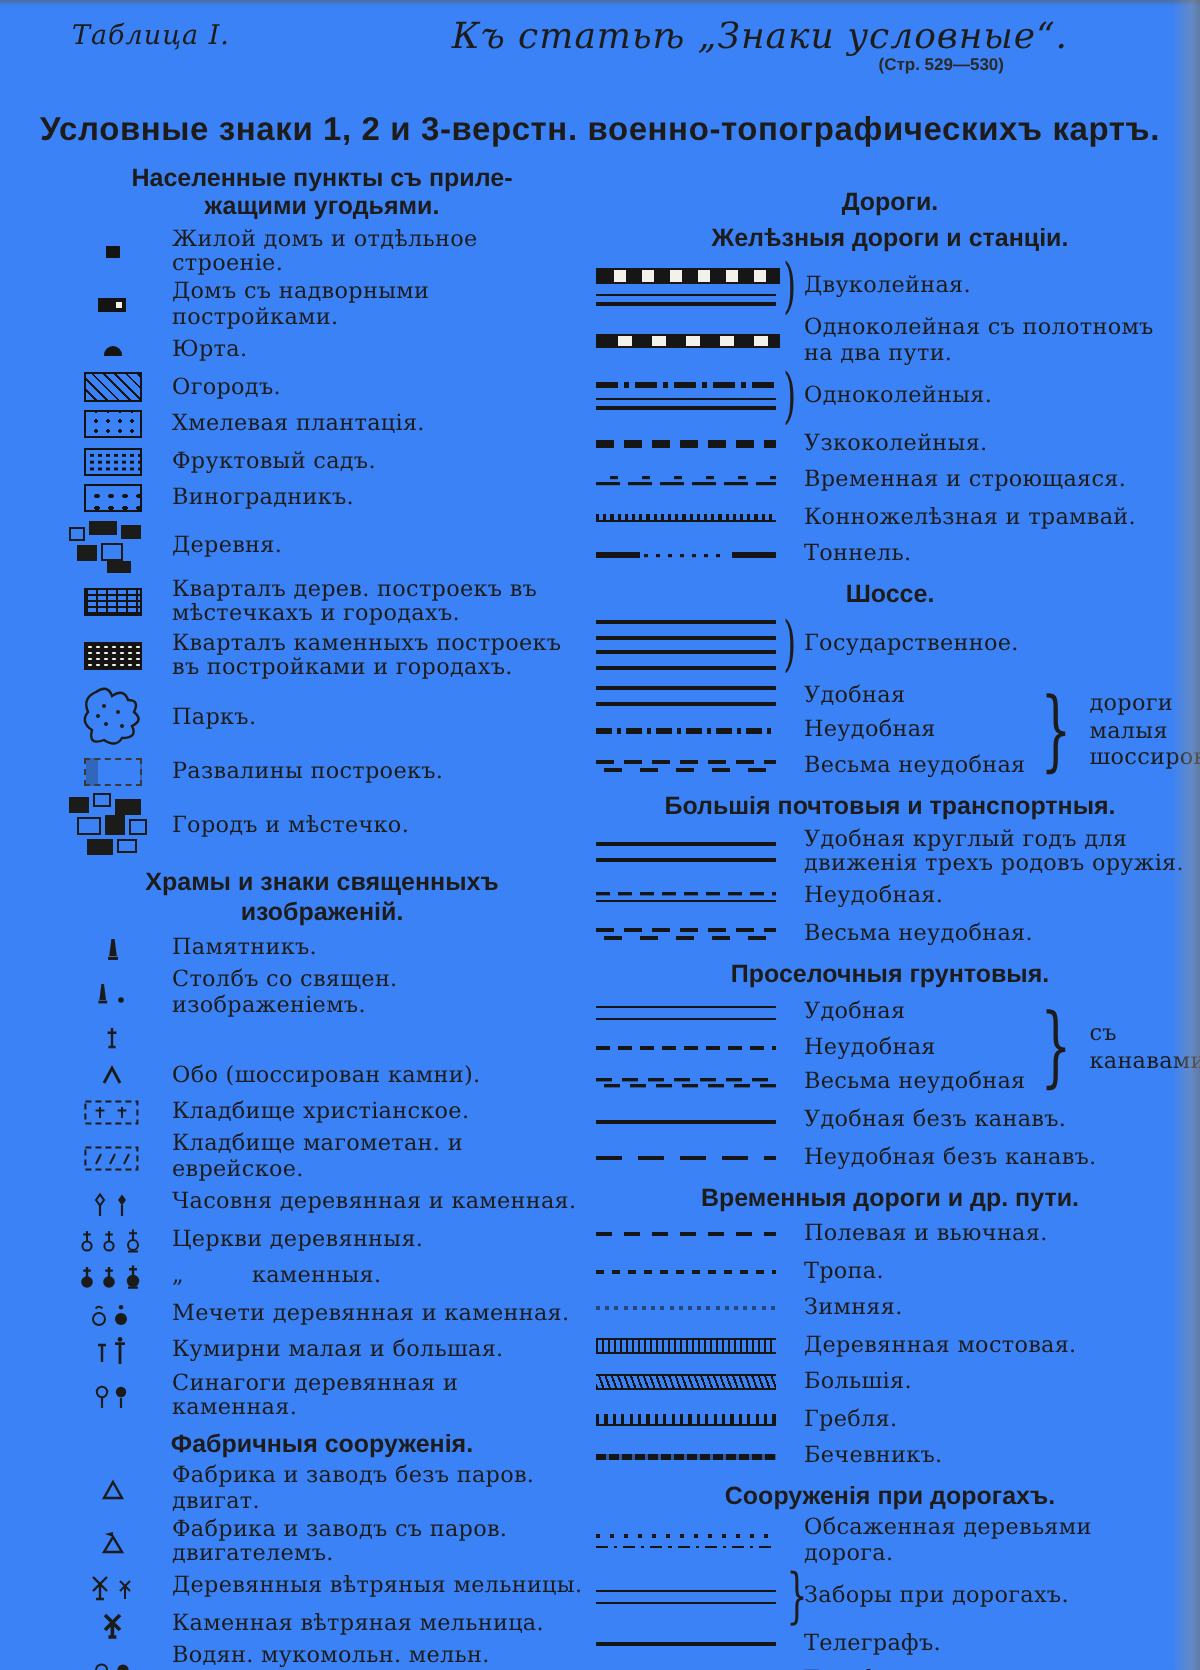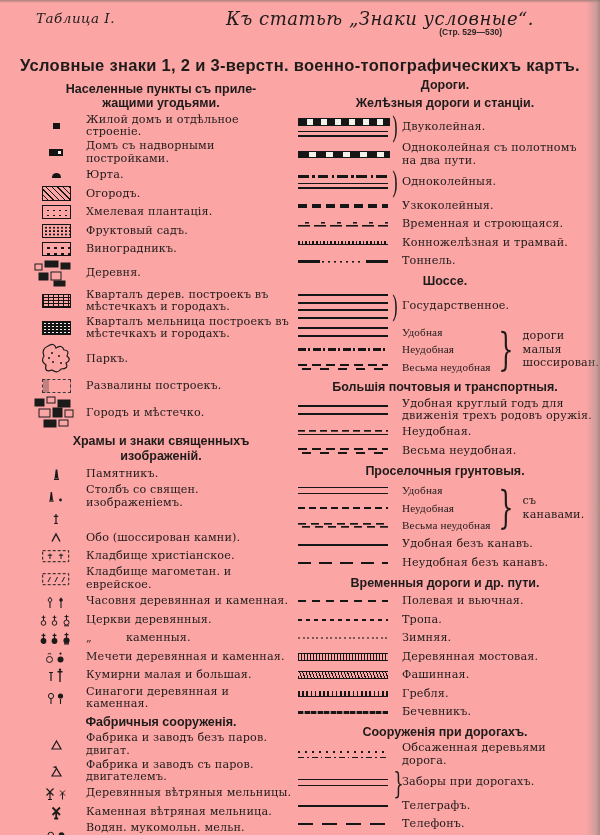--- a/index.html
+++ b/index.html
@@ -1,52 +1,52 @@
 <!DOCTYPE html>
 <html><head>
 <meta charset="utf-8">
 <style>
   html,body{margin:0;padding:0;background:#b7b4ac;}
-  #page{position:relative;width:600px;height:835px;margin:0 auto;background:#fca5a5;
+  #page{position:relative;width:600px;height:835px;margin:0 auto;background:#3b82f6;
         overflow:hidden;box-shadow:0 0 6px rgba(0,0,0,.5);color:#1d1c1a;
         font-family:"DejaVu Serif",serif;}
   #page::after{content:"";position:absolute;top:0;right:0;width:14px;height:100%;
         background:linear-gradient(90deg,rgba(150,148,140,0) 0,rgba(150,148,140,.45) 70%,rgba(120,118,110,.6) 100%);pointer-events:none;}
   #page::before{content:"";position:absolute;top:0;left:0;width:100%;height:3px;
         background:linear-gradient(rgba(90,88,80,.5),rgba(90,88,80,0));pointer-events:none;}
 
   .hdr-table{position:absolute;left:36px;top:10px;font-style:italic;font-size:13.5px;letter-spacing:.5px;}
   .hdr-article{position:absolute;right:66px;top:8px;font-style:italic;font-size:18px;letter-spacing:.5px;}
   .hdr-pages{position:absolute;right:98px;top:27px;font-family:"Liberation Sans",sans-serif;font-weight:bold;font-size:8.5px;color:#2a2926;}
   .main-title{position:absolute;left:0;top:56px;width:100%;text-align:center;
         font-family:"Liberation Sans",sans-serif;font-weight:bold;font-size:16.5px;letter-spacing:.3px;}
 
   #cols{position:absolute;top:78px;left:30px;right:8px;display:flex;}
   #col-left{width:262px;flex-shrink:0;}
   #col-right{flex:1;padding-left:6px;}
 
   .col-title,.sec-title{font-family:"Liberation Sans",sans-serif;font-weight:bold;font-size:12.5px;
         text-align:center;margin:4px 0 3px;white-space:pre-line;line-height:1.15;}
-  .col-title{margin-top:0;}
+  .col-title{margin-top:16px;}
 
   .row{display:flex;align-items:center;min-height:17px;margin:1.5px 0;}
   .row .label{flex:1;font-size:11.2px;line-height:1.12;padding-left:4px;letter-spacing:.15px;}
   #col-left .symcell{width:52px;flex-shrink:0;display:flex;justify-content:center;align-items:center;}
   #col-right .symcell{width:100px;flex-shrink:0;display:flex;justify-content:flex-start;align-items:center;}
   .stack{display:flex;flex-direction:column;justify-content:center;flex:0 0 auto;width:90px;}
   .stack > i{margin:2.5px 0;}
   .bracket{font-family:"DejaVu Serif",serif;font-size:30px;line-height:.9;transform:scaleX(.55);
         margin-left:1px;color:#1d1c1a;}
   .glyph{display:inline-flex;align-items:flex-end;}
 
   
   .grp{display:flex;align-items:center;margin:1px 0;}
   .grp-rows{flex:0 0 auto;}
   .grp-rows .row{min-height:16.5px;margin:1px 0;}
-  .grp-rows .row .label{padding-left:4px;font-family:Liberation Serif, serif;}
+  .grp-rows .row .label{padding-left:4px;}
   .grp-brace{font-size:44px;line-height:.8;transform:scaleX(.55);font-family:"DejaVu Serif",serif;margin:0 1px;}
   .grp-note{font-size:11.2px;line-height:1.2;white-space:pre-line;padding-left:2px;letter-spacing:.15px;}
 
   
   .ln{display:block;width:90px;flex-shrink:0;}
   .rail-banded{height:6px;border:1px solid #161616;background:repeating-linear-gradient(90deg,#161616 0 8px,#f3f1ea 8px 14px);}
   .rail-banded2{height:5px;border:1px solid #161616;background:repeating-linear-gradient(90deg,#161616 0 10px,#f3f1ea 10px 17px);}
   .rail-thin-double{height:3px;border-top:1px solid #161616;border-bottom:2px solid #161616;}
   .rail-dashdot{height:3px;background:repeating-linear-gradient(90deg,#161616 0 11px,transparent 11px 14px,#161616 14px 16.5px,transparent 16.5px 19.5px);}
   .rail-narrow{height:3.5px;background:repeating-linear-gradient(90deg,#161616 0 9px,transparent 9px 14px);}
@@ -161,21 +161,21 @@
         <div class="row">
           <span class="symcell">
             <i class="ln a-qwood"></i>
           </span>
           <span class="label">Кварталъ дерев. построекъ въ мѣстечкахъ и городахъ.</span>
         </div>
         <div class="row">
           <span class="symcell">
             <i class="ln a-qstone"></i>
           </span>
-          <span class="label">Кварталъ мельница построекъ въ мѣстечкахъ и городахъ.</span>
+          <span class="label">Кварталъ каменныхъ построекъ въ постройками и городахъ.</span>
         </div>
         <div class="row">
           <span class="symcell">
             <span class="glyph">
               <svg width="34" height="34">
                 <path d="M9 4 Q15 0 17 6 Q23 2 25 8 Q31 8 28 14 Q33 18 27 21 Q30 27 22 27 Q19 32 13 28 Q5 31 7 23 Q1 19 5 14 Q2 7 9 4 Z" fill="none" stroke="#1b1b1a" stroke-width="1.2"></path>
                 <g fill="#1b1b1a">
                   <circle cx="13" cy="11" r="1"></circle>
                   <circle cx="20" cy="14" r="1"></circle>
                   <circle cx="14" cy="20" r="1"></circle>
@@ -585,21 +585,21 @@
         <div class="row">
           <span class="symcell">
             <i class="ln plank"></i>
           </span>
           <span class="label">Деревянная мостовая.</span>
         </div>
         <div class="row">
           <span class="symcell">
             <i class="ln fascine"></i>
           </span>
-          <span class="label">Фашинная.</span>
+          <span class="label">Большія.</span>
         </div>
         <div class="row">
           <span class="symcell">
             <i class="ln greblya"></i>
           </span>
           <span class="label">Гребля.</span>
         </div>
         <div class="row">
           <span class="symcell">
             <i class="ln towpath"></i>

